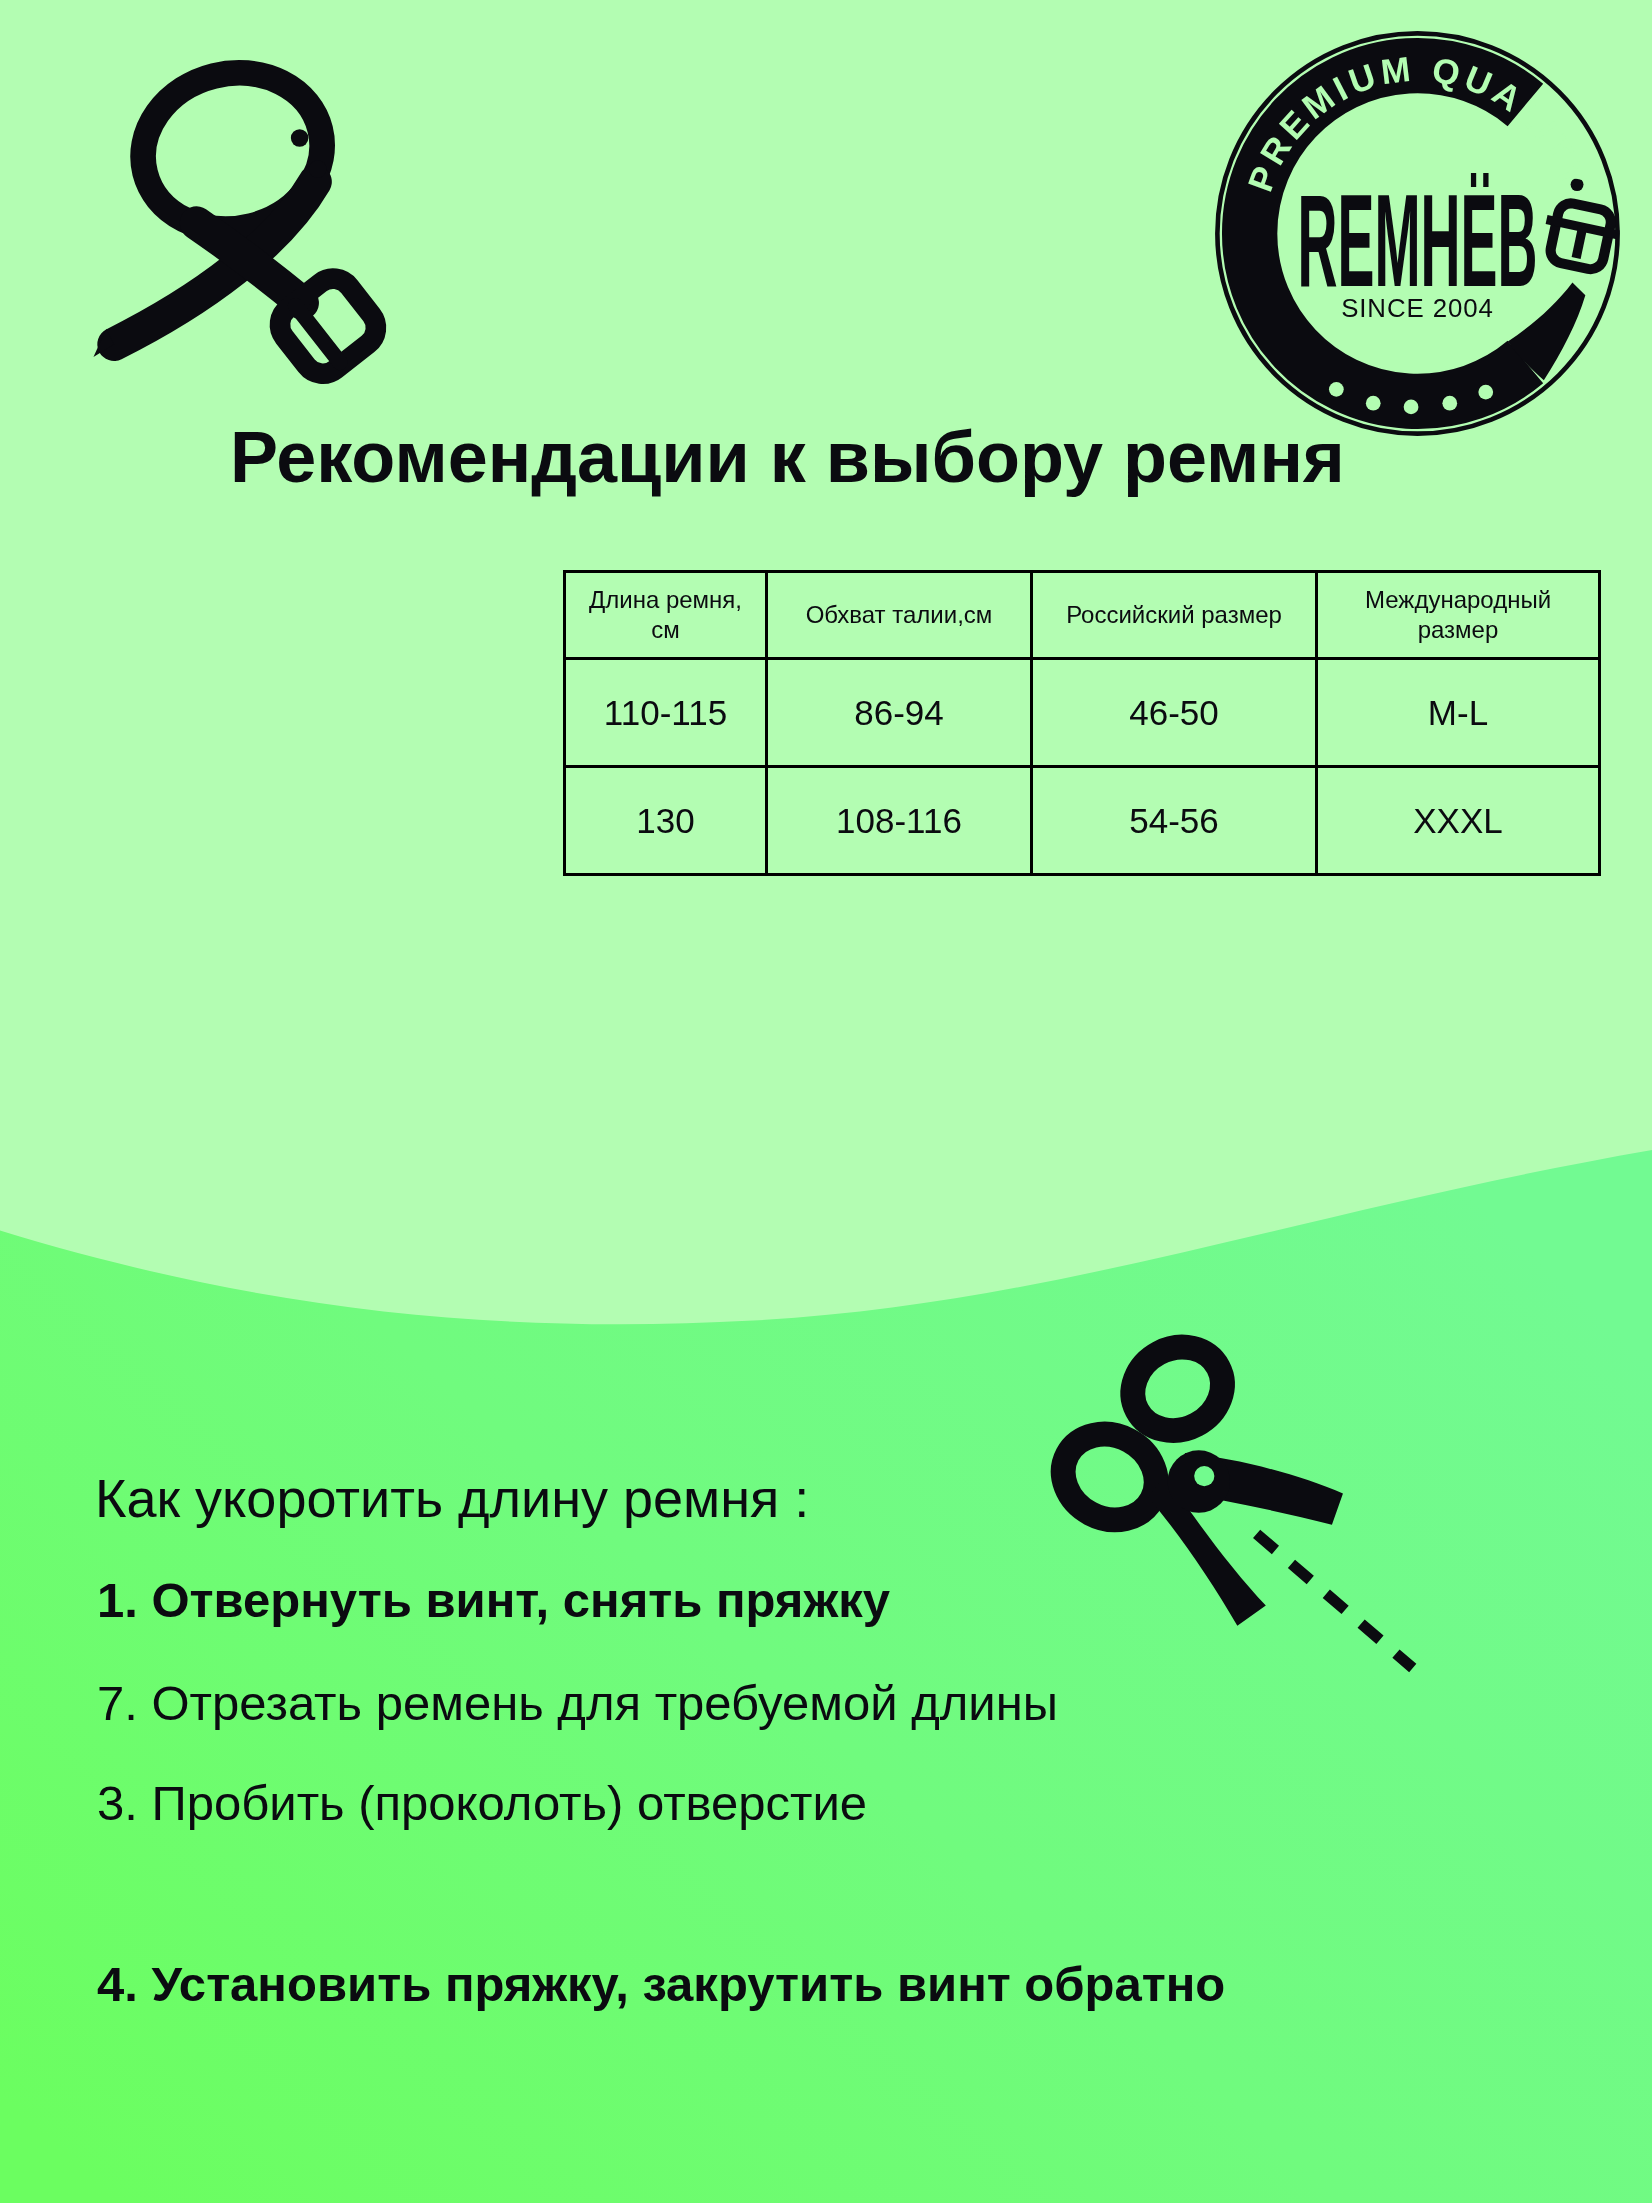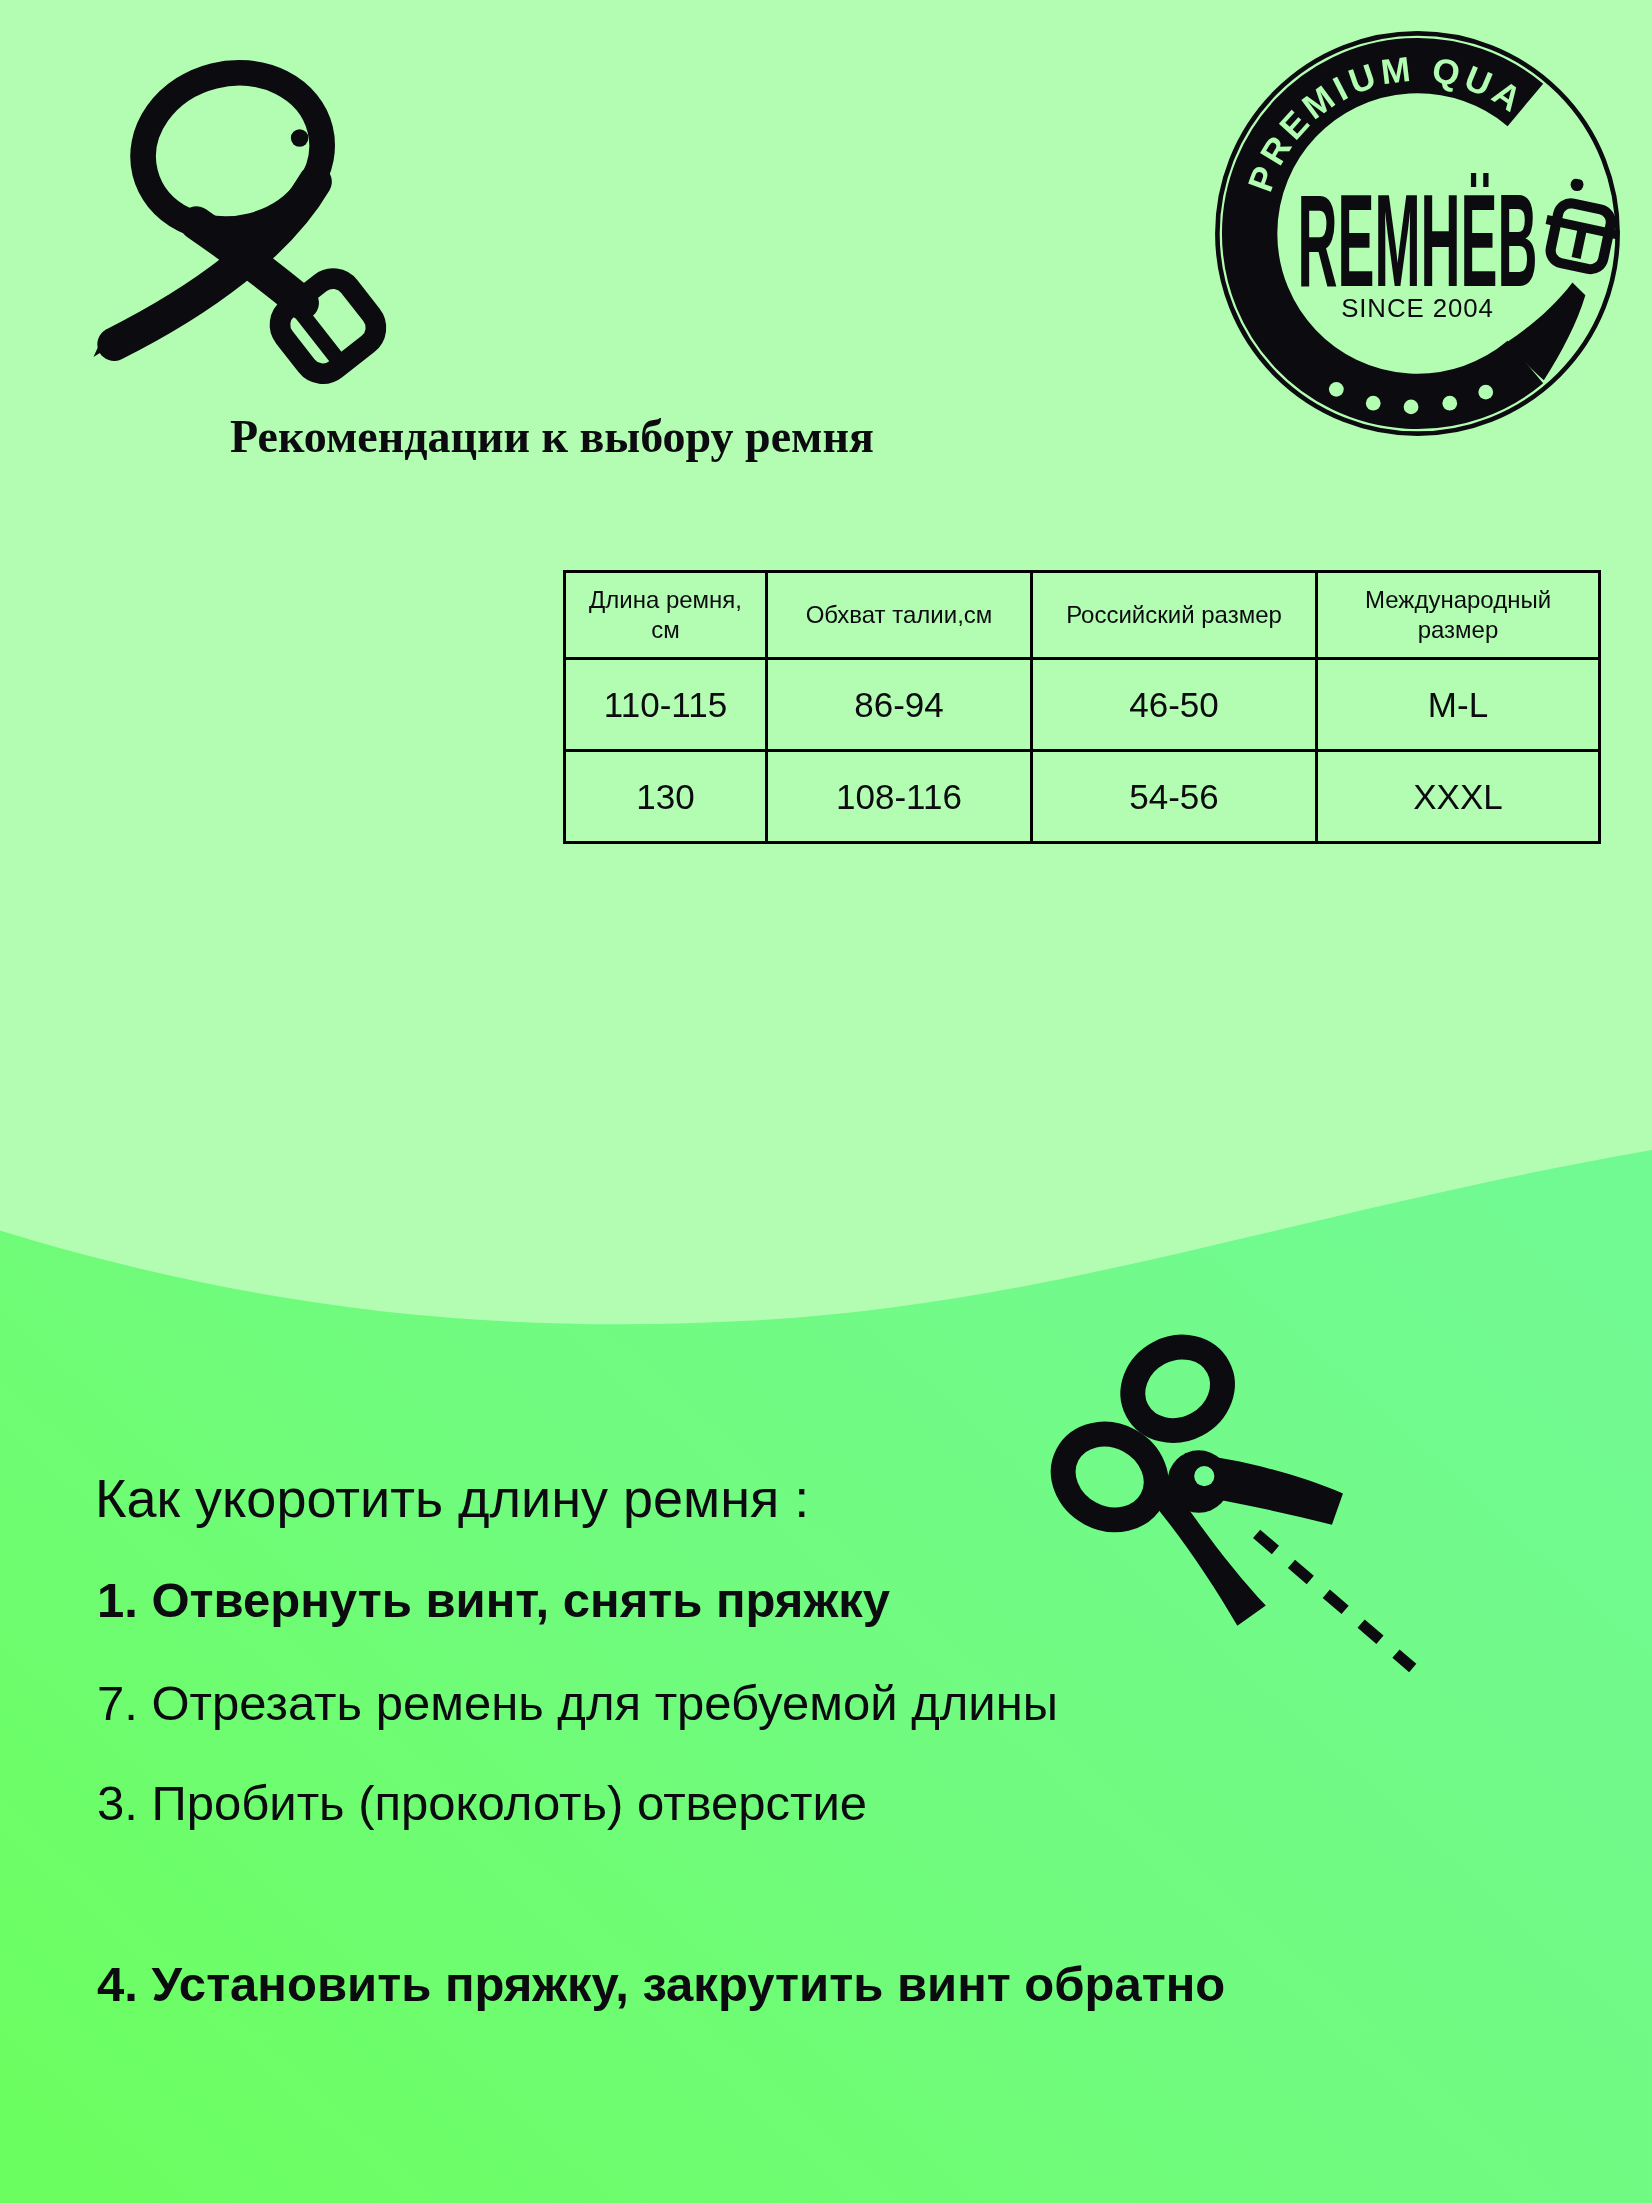--- a/index.html
+++ b/index.html
@@ -10,35 +10,34 @@
   }
   .abs{position:absolute;}
   
   #wave-svg{position:absolute;left:0;top:0;width:1653px;height:2204px;pointer-events:none;}
   
   #belt-icon{left:78px;top:53px;width:335px;height:335px;}
   
   #logo{left:1210px;top:26px;width:415px;height:415px;}
   
   .title{
-    left:230px;top:404px;width:1194px;
-    font-size:46px;font-weight:700;letter-spacing:0px;line-height:66px;
+    left:230px;top:424px;width:1194px;
+    font-size:72px;font-weight:700;letter-spacing:0px;line-height:66px;
     white-space:nowrap;
-    font-family:Liberation Serif, serif;
   }
   
   .size-table-wrap{left:563px;top:570px;}
   table.size-table{border-collapse:collapse;table-layout:fixed;width:1035px;}
   table.size-table th, table.size-table td{
     border:3.7px solid #000;text-align:center;vertical-align:middle;
     font-weight:400;
   }
   table.size-table th{height:84px;font-size:24px;line-height:1.25;padding:0 19px;}
   table.size-table th.wrap{padding:0 47px;}
-  table.size-table td{height:89px;font-size:35px;padding:0;}
+  table.size-table td{height:89px;font-size:35px;padding:8px;}
   
   .howto-heading{
     left:95px;top:1467px;font-size:54px;line-height:62px;white-space:nowrap;text-align:center;
   }
   .step{left:97px;font-size:49px;line-height:57px;white-space:nowrap;}
   #step-1{top:1572px;font-weight:bold;}
   #step-2{top:1675px;}
   #step-3{top:1775px;}
   #step-4{top:1956px;font-weight:bold;}
   #scissors-icon{left:1047px;top:1330px;width:377px;height:349px;}

